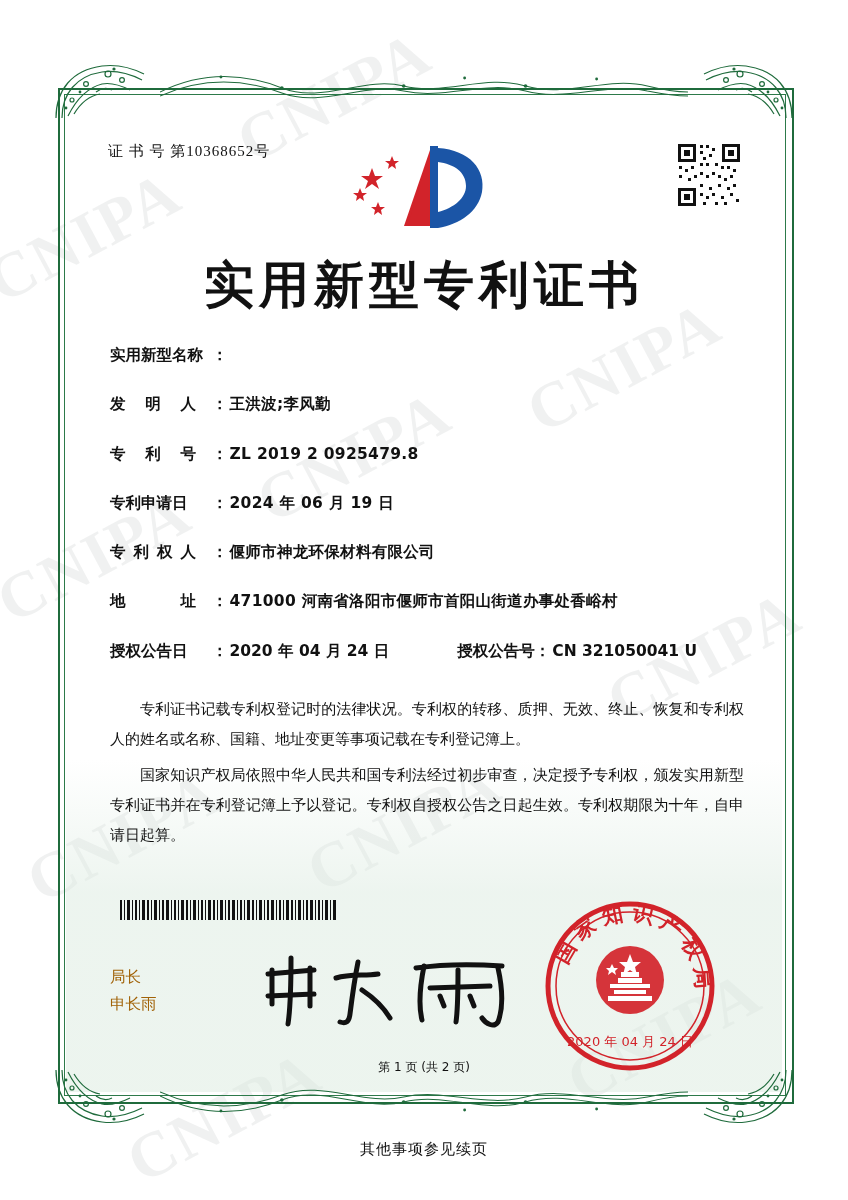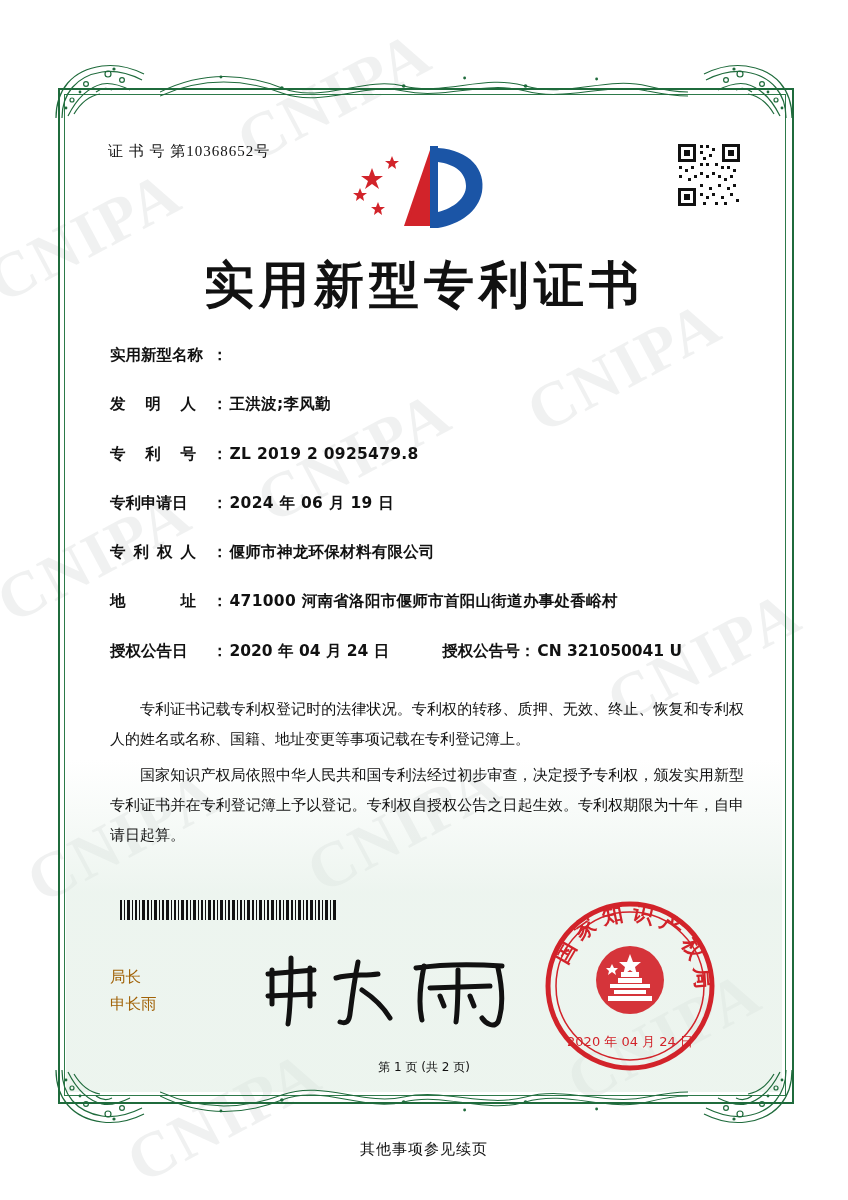--- a/index.html
+++ b/index.html
@@ -160,21 +160,21 @@
     text-align: justify;
     text-align-last: justify;
   }
   .field-colon { flex: 0 0 auto; margin-right: 2px; }
   .field-value {
     flex: 1 1 auto;
     letter-spacing: 0.3px;
   }
   .field-row-double { display:flex; align-items: baseline; }
   .pub-second {
-    margin-left: 53px;
+    margin-left: 68px;
     display: flex;
     align-items: baseline;
   }
   .pub-second .field-label { width: auto; flex: 0 0 auto; }
 
   .paras {
     position: absolute;
     left: 46px;
     right: 40px;
     top: 600px;

